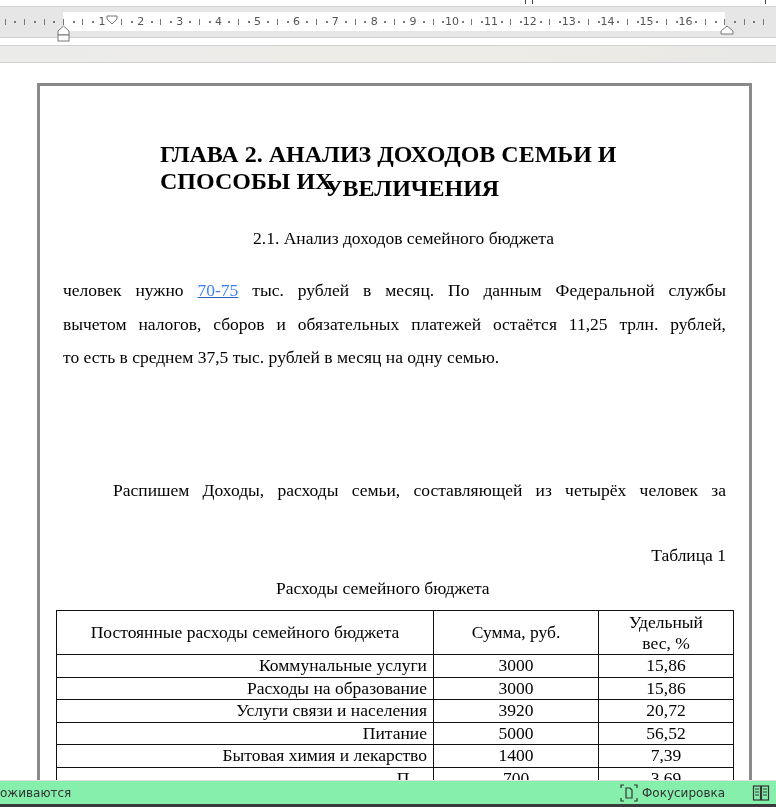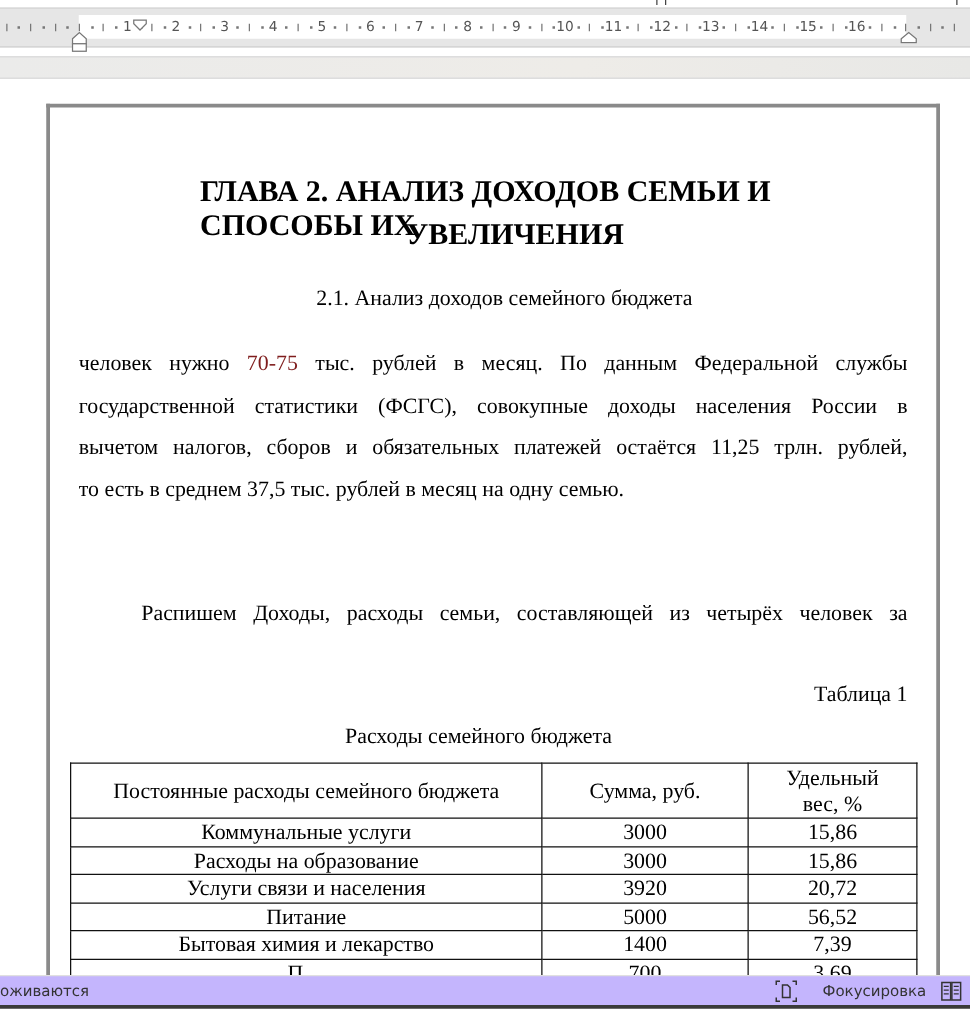--- a/index.html
+++ b/index.html
@@ -56,47 +56,47 @@
   }
   .h1.l1 { left: 160px; top: 141px; width: 520px; text-align: left; }
   .h1.l2 { left: 325px; top: 175px; width: 200px; text-align: left; }
   .h2 { position: absolute; left: 253px; top: 228px; font-size: 17.5px; }
   .p {
     position: absolute; left: 63px; width: 663px; font-size: 17.5px; line-height: 33.5px;
     text-align: justify; text-align-last: justify;
   }
   .p .ln { display: block; height: 33.5px; white-space: nowrap; }
   .p .ln.last { text-align-last: left; }
-  .link { color: #7f1d1d; text-decoration-color: #2b5fb5; }
+  .link { color: #3b82f6; text-decoration: underline; text-decoration-color: #2b5fb5; }
   .table-caption-num { position: absolute; right: 50px; top: 545px; font-size: 17.5px; }
   .table-title { position: absolute; left: 276px; top: 578px; font-size: 17.5px; }
 
   table.budget {
     position: absolute; left: 56px; top: 610px; width: 678px;
     border-collapse: collapse; font-size: 17.5px; font-family: "Liberation Serif", serif;
   }
   table.budget td, table.budget th {
     border: 1px solid #111; padding: 0 6px; font-weight: normal; line-height: 21px;
   }
   table.budget th { height: 43px; }
   table.budget th.c1 { width: 364px; text-align: center; }
   table.budget th.c2 { width: 152px; text-align: center; }
   table.budget th.c3 { line-height: 21px; }
-  table.budget td.c1 { text-align: center; }
+  table.budget td.c1 { text-align: right; }
   table.budget td.c2, table.budget td.c3 { text-align: center; }
   table.budget tr.row td { height: 21.5px; }
 
   
   .statusbar {
     position: absolute; left: 0; top: 780px; width: 776px; height: 24px;
-    background: #c4b5fd; border-top: 1px solid #e0e0e0;
+    background: #86efac; border-top: 1px solid #e0e0e0;
     font-family: "DejaVu Sans", sans-serif; font-size: 12px; color: #333;
   }
   .statusbar .left-text { position: absolute; left: 0; top: 5px; }
-  .statusbar .focus { position: absolute; left: 620px; top: 3px; display: flex; align-items: center; gap: 20px; cursor: pointer; justify-content: space-between; }
+  .statusbar .focus { position: absolute; left: 620px; top: 3px; display: flex; align-items: center; gap: 4px; cursor: pointer; justify-content: space-between; }
   .statusbar .read { position: absolute; left: 752px; top: 3px; cursor: pointer; }
   .bottom-dark { position: absolute; left: 0; top: 804px; width: 776px; height: 3px; background: #3a3a3a; }
 </style>
 </head>
 <body>
 
 <div class="top-strip">
   <span class="mark" style="left:525px"></span>
   <span class="mark" style="left:532px"></span>
   <span class="mark" style="left:765px"></span>
@@ -200,21 +200,20 @@
 <div class="band2"></div>
 
 <div class="page"></div>
 
 <div class="h1 l1">ГЛАВА 2. АНАЛИЗ ДОХОДОВ СЕМЬИ И СПОСОБЫ ИХ</div>
 <div class="h1 l2">УВЕЛИЧЕНИЯ</div>
 <div class="h2">2.1. Анализ доходов семейного бюджета</div>
 
 <div class="p" style="top:274px">
   <span class="ln"><span>человек нужно </span><span class="link">70-75</span><span> тыс. рублей в месяц. По данным Федеральной службы</span></span>
-  <span class="ln">государственной статистики (ФСГС), совокупные доходы населения России в</span>
   <span class="ln">вычетом налогов, сборов и обязательных платежей остаётся 11,25 трлн. рублей,</span>
   <span class="ln last">то есть в среднем 37,5 тыс. рублей в месяц на одну семью.</span>
 </div>
 
 <div class="p" style="top:474px">
   <span class="ln" style="padding-left:50px">Распишем Доходы, расходы семьи, составляющей из четырёх человек за</span>
 </div>
 
 <div class="table-caption-num">Таблица 1</div>
 <div class="table-title">Расходы семейного бюджета</div>

